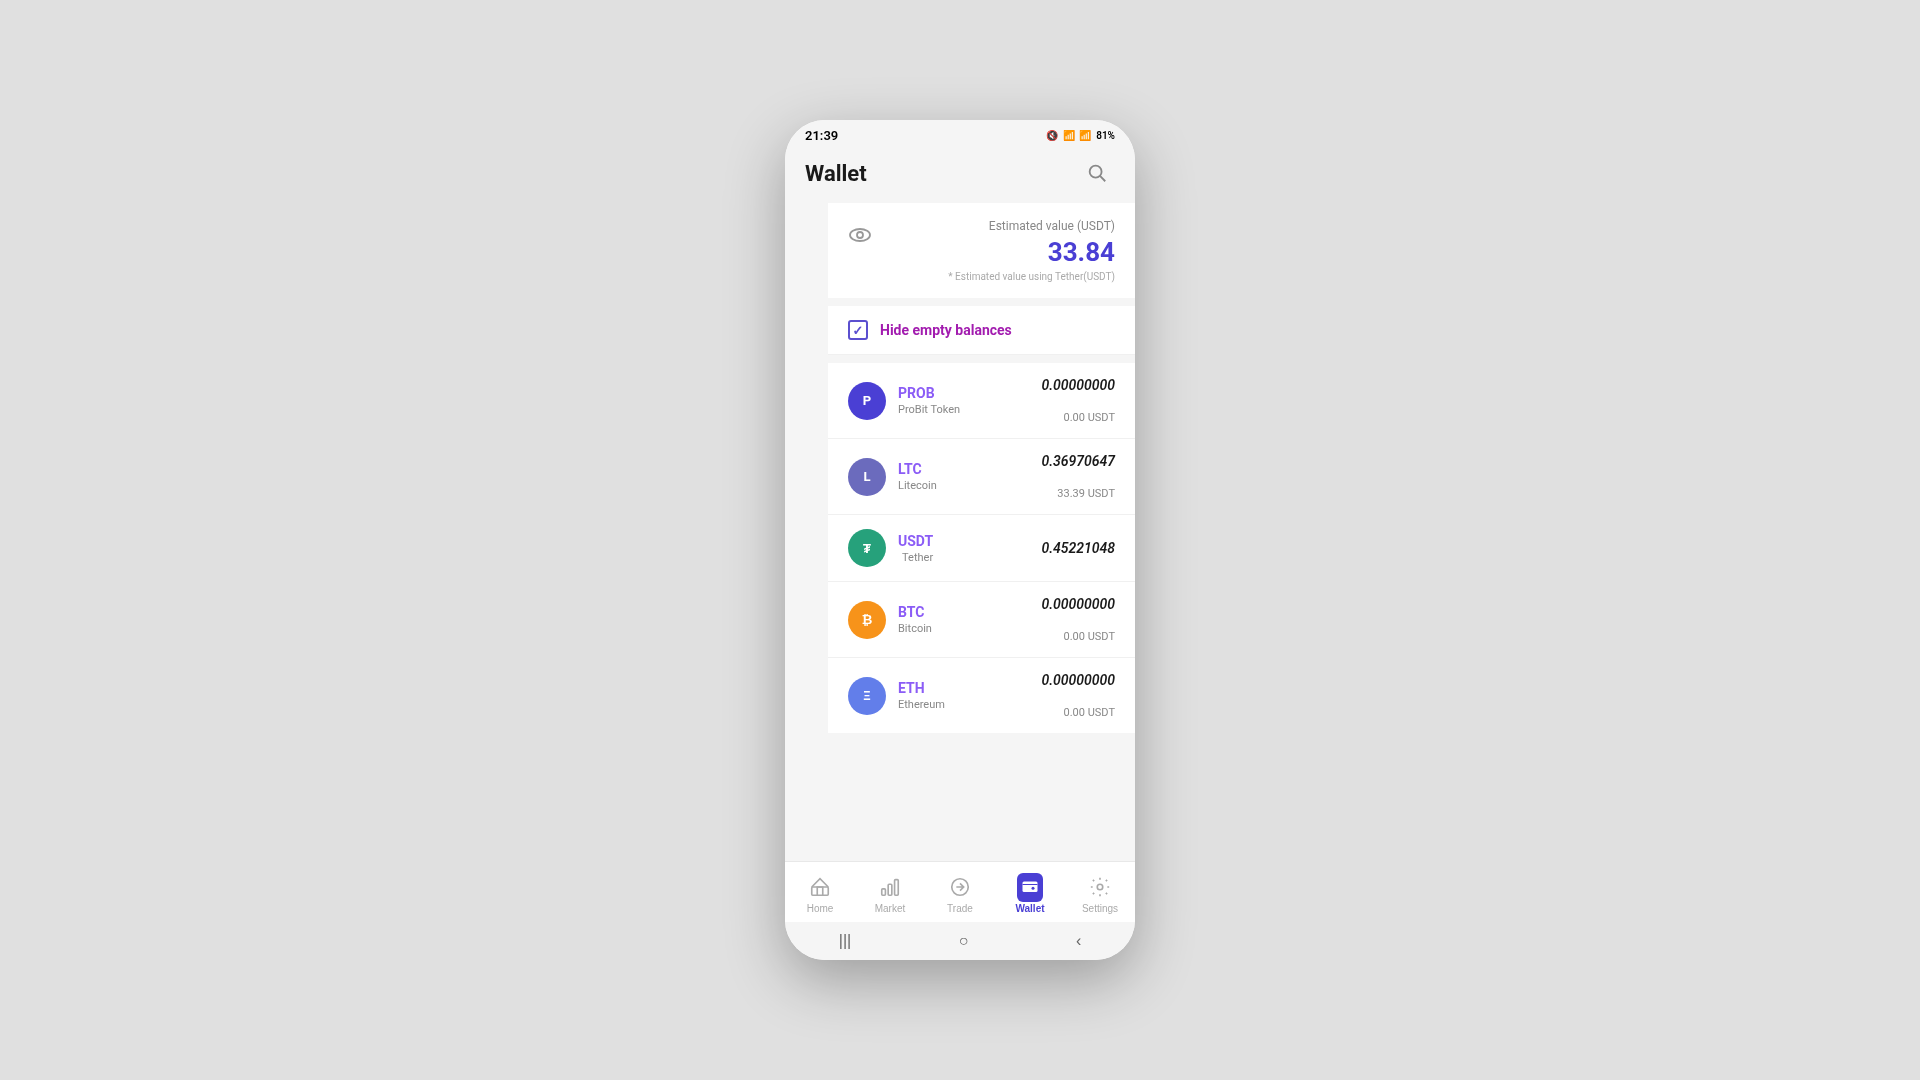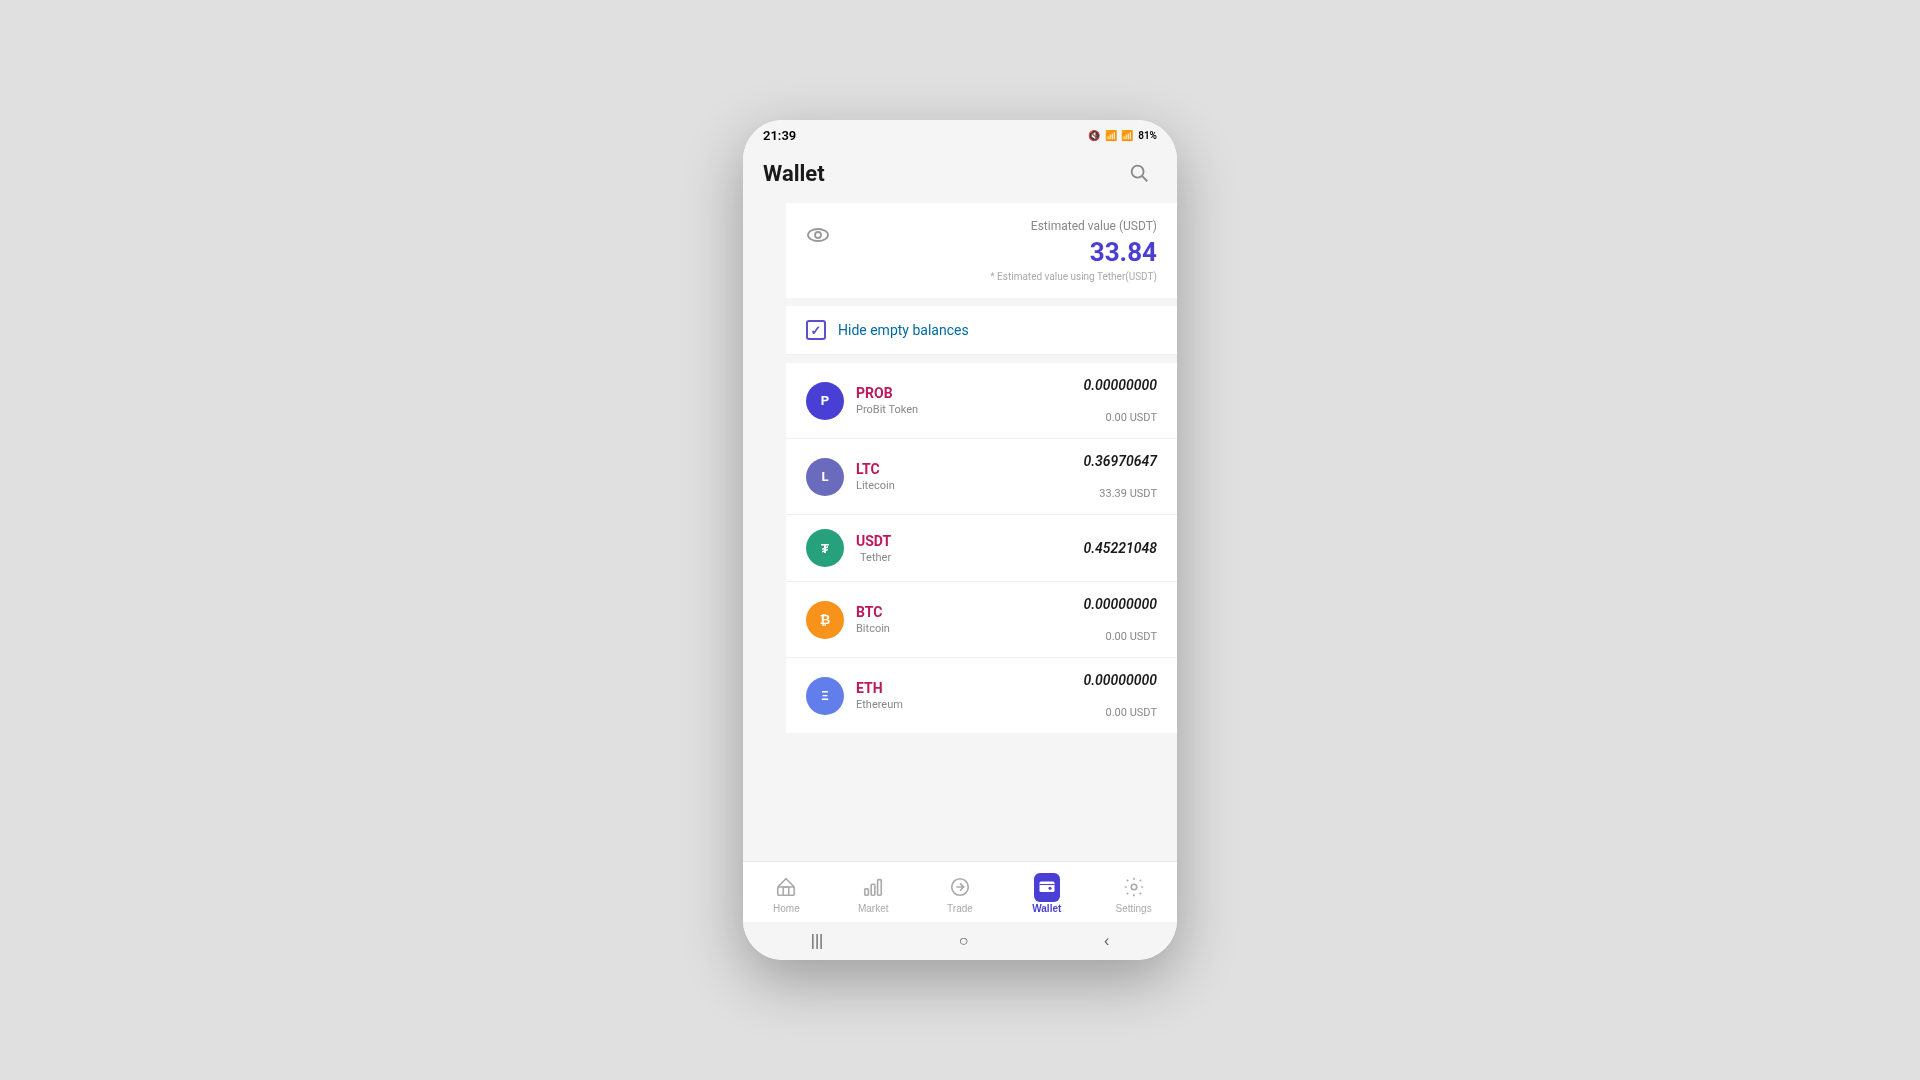--- a/index.html
+++ b/index.html
@@ -6,21 +6,21 @@
     body {
       background: #e0e0e0;
       display: flex;
       justify-content: center;
       align-items: center;
       width: 1920px;
       height: 1080px;
       font-family: -apple-system, BlinkMacSystemFont, 'Segoe UI', Roboto, sans-serif;
     }
     .phone-frame {
-      width: 434px;
+      width: 350px;
       height: 840px;
       background: #ffffff;
       border-radius: 40px;
       overflow: hidden;
       box-shadow: 0 20px 60px rgba(0,0,0,0.3);
       display: flex;
       flex-direction: column;
       position: relative;
     }
     .status-bar {
@@ -147,21 +147,22 @@
       cursor: pointer;
       flex-shrink: 0;
     }
     .checkbox-custom .checkmark {
       color: #5b4fcf;
       font-size: 13px;
       font-weight: 700;
     }
     .hide-empty-label {
       font-size: 14px;
-      color: #0369a1;
+      color: #a21caf;
+      font-weight: bold;
     }
     .coin-list {
       background: #ffffff;
     }
     .coin-item {
       display: flex;
       justify-content: space-between;
       align-items: center;
       padding: 14px 20px;
       border-bottom: 1px solid #f0f0f0;
@@ -189,21 +190,21 @@
     }
     .coin-logo.prob { background: #4a3fd4; }
     .coin-logo.ltc { background: #6b6bbd; }
     .coin-logo.usdt { background: #26a17b; }
     .coin-logo.btc { background: #f7931a; }
     .coin-logo.eth { background: #627eea; }
     .coin-info {}
     .coin-symbol {
       font-size: 14px;
       font-weight: 700;
-      color: #be185d;
+      color: #8b5cf6;
     }
     .coin-name {
       font-size: 11px;
       color: #888;
       margin-top: 2px;
       text-align: right;
     }
     .coin-right {
       text-align: right;
     }

